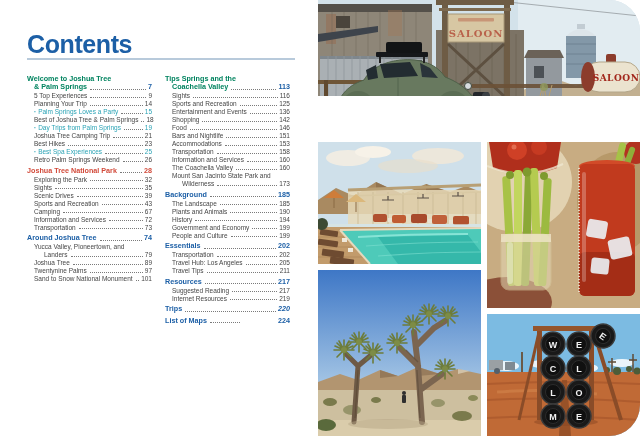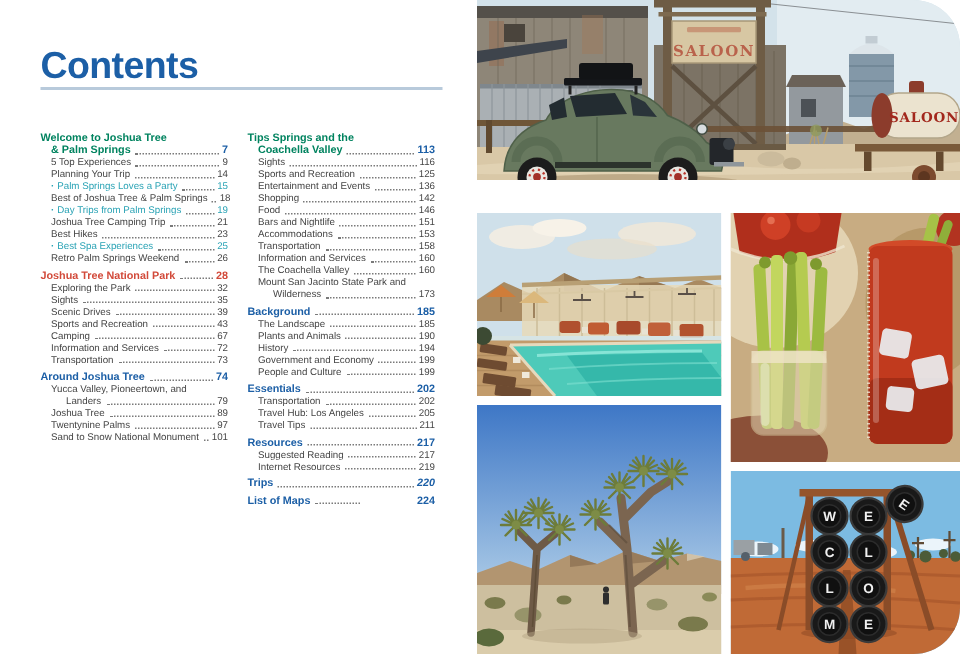--- a/index.html
+++ b/index.html
@@ -5,38 +5,38 @@
   html,body{margin:0;padding:0;background:#ffffff;}
   #page{position:relative;width:640px;height:436px;background:#ffffff;overflow:hidden;
         font-family:"Liberation Sans","DejaVu Sans",sans-serif;border-radius:31px;-webkit-font-smoothing:antialiased;}
   
   #contents-title{position:absolute;left:27px;top:30px;font-size:25px;font-weight:700;
                   letter-spacing:-0.4px;color:var(--blue);}
   #title-rule{position:absolute;left:27px;top:58px;width:268px;height:2px;background:var(--rule);}
   #toc{position:absolute;left:27px;top:75px;display:flex;gap:13px;}
   .toc-col{width:125px;}
   .sec{margin-top:3.5px;}
-  .toc-col > .sec:first-child{margin-top:13px;}
+  .toc-col > .sec:first-child{margin-top:0;}
   .row{display:flex;align-items:flex-end;height:8px;font-size:6.5px;color:var(--body);}
   .row .lbl{white-space:nowrap;}
   .row .leader{flex:1 1 auto;min-width:3px;border-bottom:1px dotted #7a7a7a;margin:0 2px 1.5px 3px;}
   .row .pg{white-space:nowrap;}
   .row.head{font-size:7.2px;font-weight:700;}
   .row.head .pg{font-weight:700;}
   .row.head.green .lbl{color:var(--green);}
   .row.head.red .lbl{color:var(--red);}
   .row.head.blue .lbl{color:var(--blue);}
   .row.ind1{padding-left:7px;}
   .row.ind2{padding-left:17px;}
   .row.special .lbl,.row.special .pg,.row.special .bullet{color:var(--teal);}
   .bullet{margin-right:2px;font-weight:700;}
   
   .photo{position:absolute;overflow:hidden;}
   .photo svg{display:block;}
-  #photo-saloon {left:318px;top:0;   width:322px;height:120px;}
+  #photo-saloon {left:318px;top:0;   width:322px;height:96px;}
   #photo-pool   {left:318px;top:142px;width:163px;height:122px;}
   #photo-drinks {left:487px;top:142px;width:153px;height:166px;}
   #photo-joshua {left:318px;top:270px;width:163px;height:166px;}
   #photo-welcome{left:487px;top:314px;width:153px;height:122px;}
   .sign-text{font-family:"DejaVu Serif","Liberation Serif",serif;}
 </style>
 </head>
 <body>
 
 <div id="page" style="--blue: #1c5fa6; --green: #00835f; --red: #d24a3a; --teal: #2aa3b5; --body: #454545; --rule: #b8cadb;">

